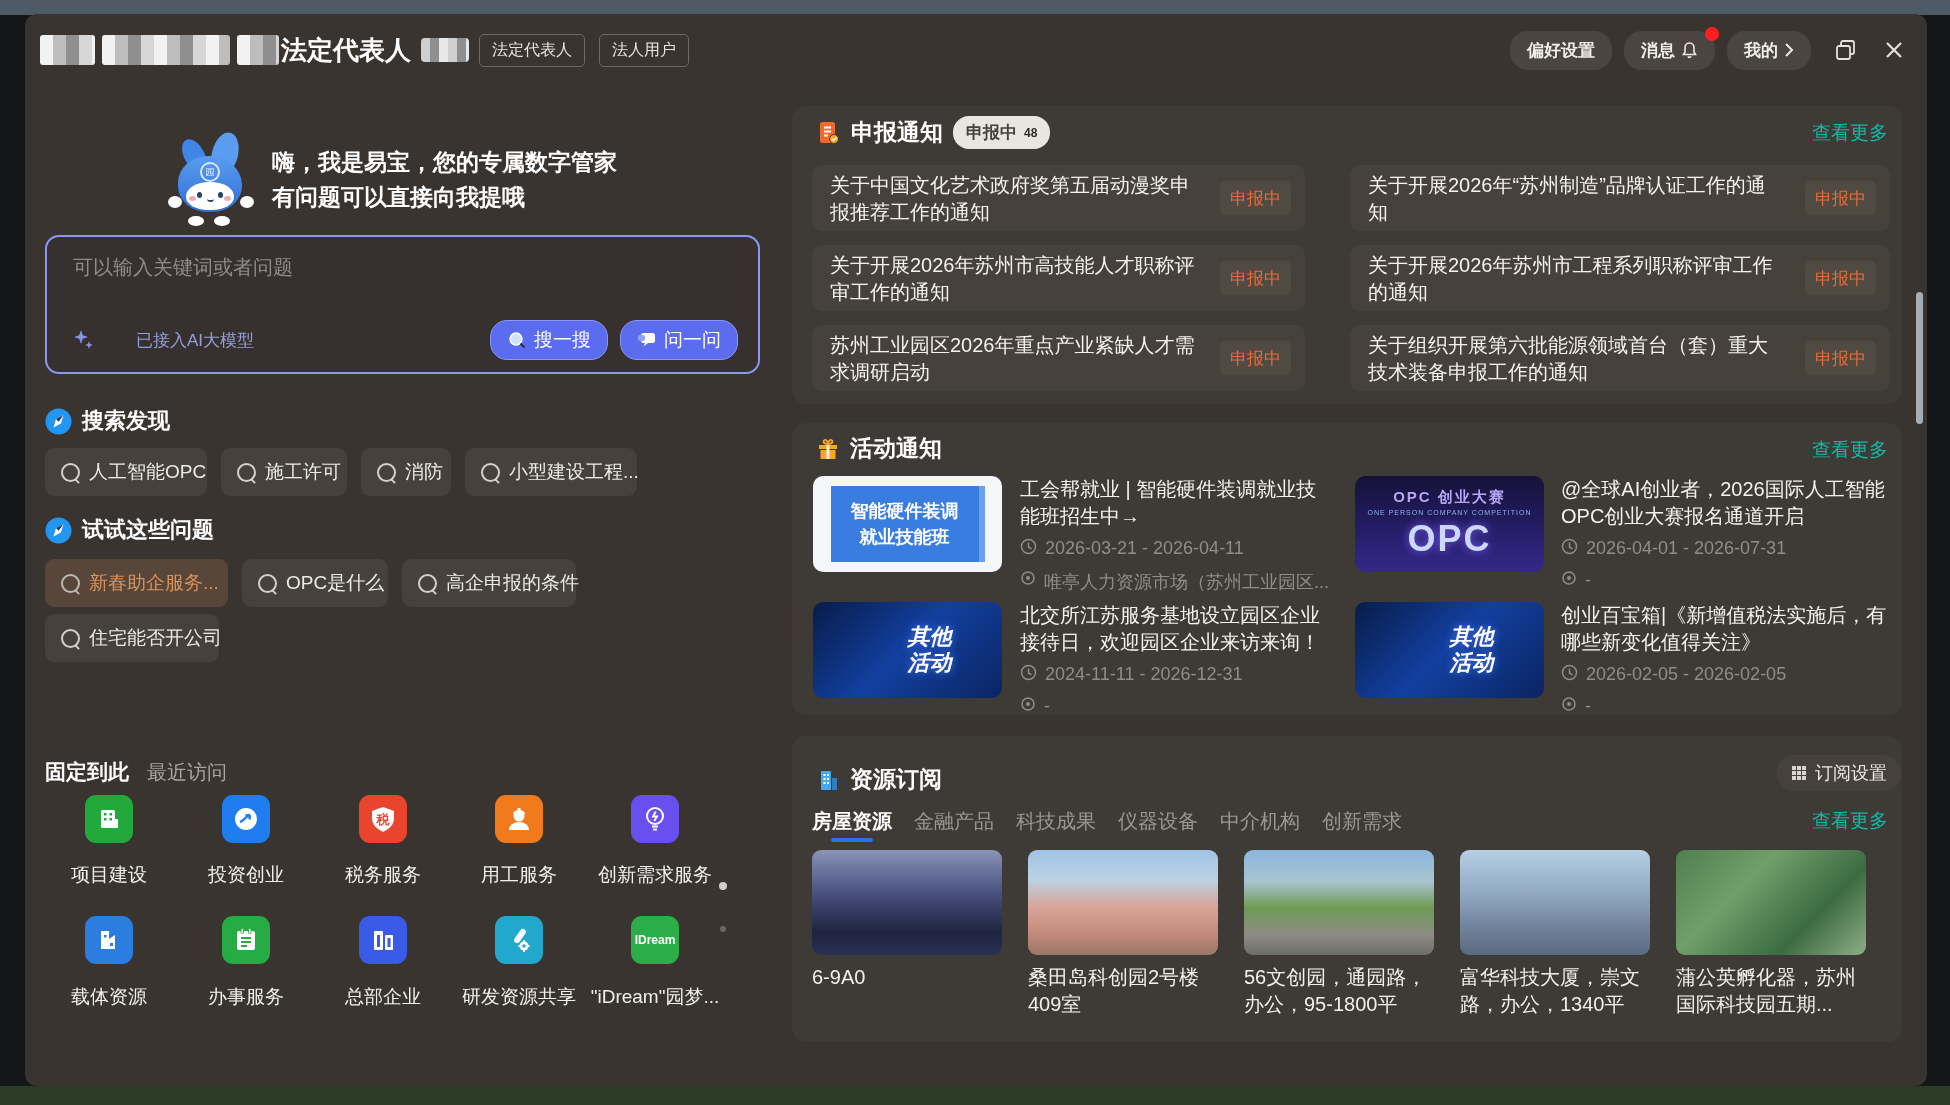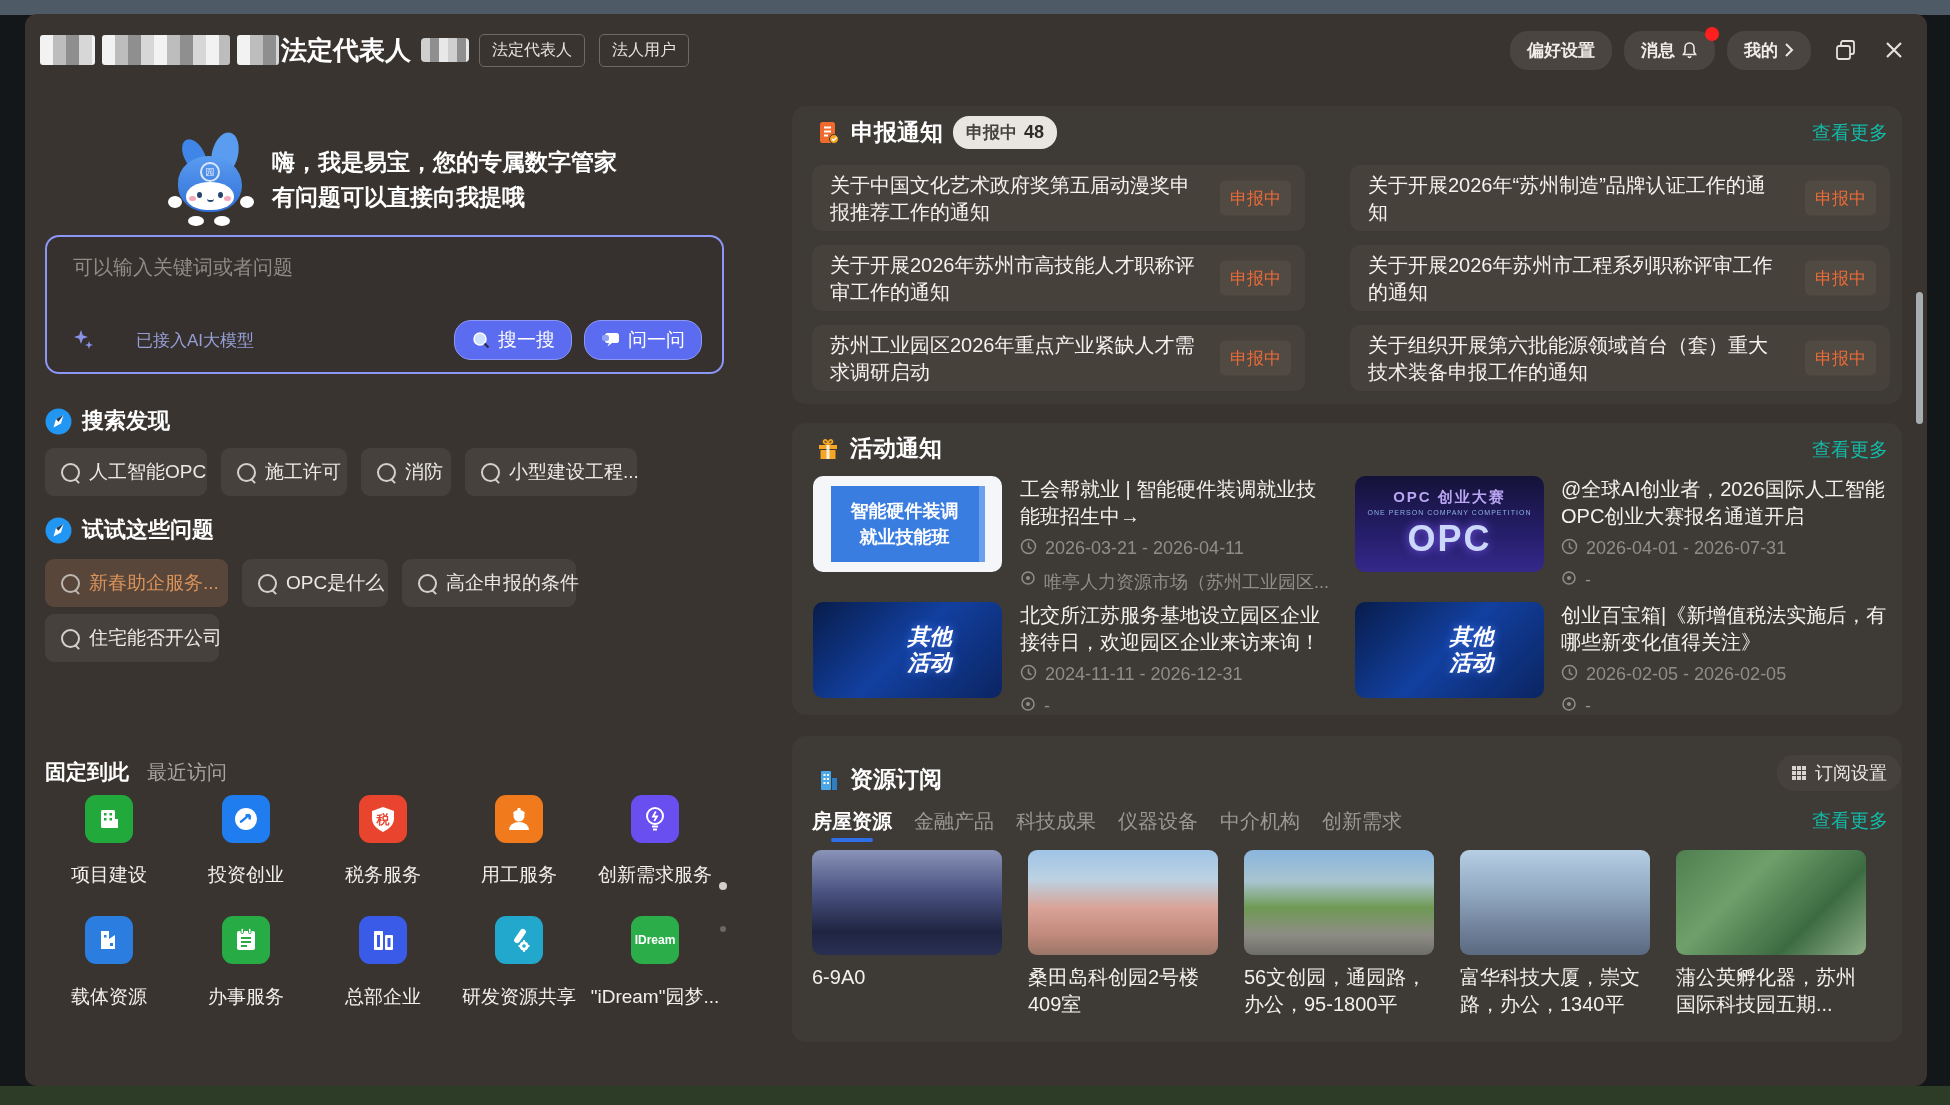--- a/index.html
+++ b/index.html
@@ -17,21 +17,21 @@
   .redact-chip{height:24px;width:48px;border-radius:4px;margin:0 10px 0 4px;
           background:repeating-linear-gradient(90deg,#cfcfcf 0 9px,#8f8f8f 9px 18px,#e8e8e8 18px 27px);}
   .id-badge{border:1px solid #6d6964;border-radius:5px;color:#e6e3df;font-size:16px;padding:5px 12px;margin-right:14px;white-space:nowrap;}
   .tb-right{margin-left:auto;display:flex;align-items:center;gap:12px;}
   .pill-btn{background:#4a4540;border-radius:18px;color:#f0edea;font-size:17px;font-weight:bold;
             padding:8px 17px;display:flex;align-items:center;gap:6px;position:relative;white-space:nowrap;}
   .red-dot{position:absolute;right:-4px;top:-4px;width:14px;height:14px;border-radius:50%;background:#ff1f1f;}
   .winbtn{width:26px;height:26px;display:flex;align-items:center;justify-content:center;margin-left:10px;}
   
   .greet{font-size:23px;font-weight:bold;color:#ffffff;white-space:nowrap;}
-  .searchbox{left:20px;top:221px;width:675px;height:135px;border:2px solid #8b96f5;border-radius:14px;background:rgba(0,0,0,0.04);}
+  .searchbox{left:20px;top:221px;width:675px;height:135px;border:2px solid #8b96f5;border-radius:14px;background:rgba(0,0,0,0.04);padding-left:36px;}
   .search-input{position:absolute;left:24px;top:18px;width:600px;background:transparent;border:none;outline:none;
                 color:#e8e6e3;font-size:20px;font-family:inherit;}
   .search-input::placeholder{color:#8f8c88;}
   .sb-bottom{position:absolute;left:26px;right:20px;bottom:12px;display:flex;align-items:center;gap:33px;}
   .ai-note{color:#959ed6;font-size:17px;margin-left:8px;}
   .blue-btn{background:#5b6cf0;border:1px solid #8b97f5;color:#fff;font-size:19px;border-radius:17px;
             padding:6px 16px;display:flex;align-items:center;gap:7px;margin-left:12px;white-space:nowrap;}
   .sec-title{display:flex;align-items:center;gap:10px;font-size:22px;font-weight:bold;color:#ffffff;}
   .chip{position:absolute;height:48px;background:#46413c;border-radius:9px;display:flex;align-items:center;
         gap:9px;padding:0 16px;font-size:19px;color:#eceae6;box-sizing:border-box;white-space:nowrap;}
@@ -41,21 +41,21 @@
   .pin-label{font-size:21px;font-weight:bold;color:#ffffff;}
   .recent-label{font-size:20px;color:#a8a5a0;}
   .app-icon{position:absolute;width:48px;height:48px;border-radius:11px;display:flex;align-items:center;justify-content:center;}
   .app-label{position:absolute;width:150px;text-align:center;font-size:19px;color:#f2f0ed;white-space:nowrap;}
   .dot{position:absolute;border-radius:50%;}
   
   .panel{position:absolute;left:767px;width:1110px;background:#3e3a35;border-radius:14px;}
   .panel-head{position:absolute;display:flex;align-items:center;gap:10px;font-size:23px;font-weight:bold;color:#ffffff;}
   .more-link{position:absolute;color:#14b8a6;font-size:19px;white-space:nowrap;}
   .count-badge{background:#e9e6e2;border-radius:16px;color:#45413c;font-size:17px;padding:5px 13px;display:flex;gap:7px;align-items:center;}
-  .count-badge b{font-size:18px;color:#2f2b27;}
+  .count-badge b{font-size:12px;color:#2f2b27;}
   .notice-card{position:absolute;height:66px;background:#474239;background:#46413b;border-radius:10px;}
   .notice-title{position:absolute;left:18px;top:7px;right:108px;font-size:20px;line-height:27px;color:#f4f2ef;}
   .tag{position:absolute;right:14px;top:50%;transform:translateY(-50%);background:#514a42;border-radius:6px;
        color:#ea6a38;font-size:17px;padding:6px 10px;white-space:nowrap;}
   .act-img{position:absolute;width:189px;height:96px;border-radius:10px;overflow:hidden;}
   .act-title{position:absolute;font-size:20px;line-height:27px;color:#f4f2ef;}
   .meta-row{position:absolute;display:flex;gap:8px;color:#908d88;font-size:18px;white-space:nowrap;}
   .img-other{width:100%;height:100%;background:linear-gradient(135deg,#081c4a 0%,#1240a0 45%,#0a2058 100%);
              display:flex;flex-direction:column;align-items:center;justify-content:center;padding-left:22px;}
   .img-other span{color:#fff;font-weight:bold;font-style:italic;font-size:22px;line-height:26px;text-shadow:0 0 8px #4a7af0;}

